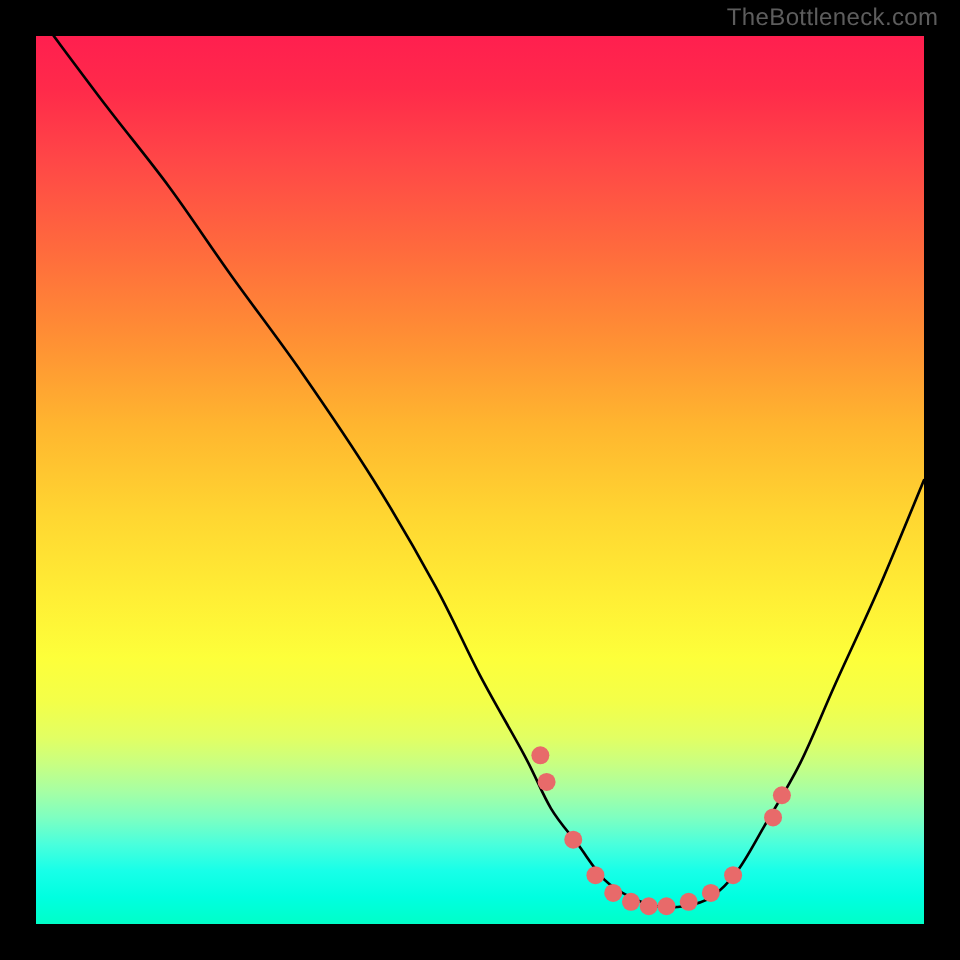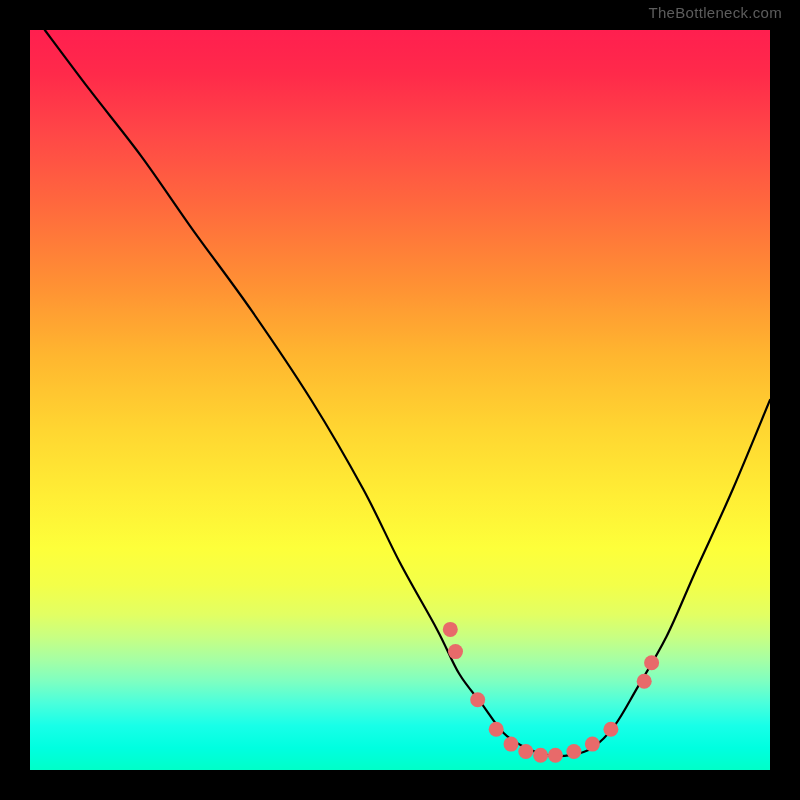--- a/index.html
+++ b/index.html
@@ -15,21 +15,21 @@
     position: relative;
     width: 800px;
     height: 800px;
     background: #000;
   }
   .watermark {
     position: absolute;
     top: 4px;
     right: 18px;
     color: #5d5d5d;
-    font-size: 15px;
+    font-size: 20px;
     font-weight: 500;
     letter-spacing: 0.3px;
     z-index: 30;
   }
   .plot-area {
     position: absolute;
     left: 30px;
     top: 30px;
     width: 740px;
     height: 740px;

